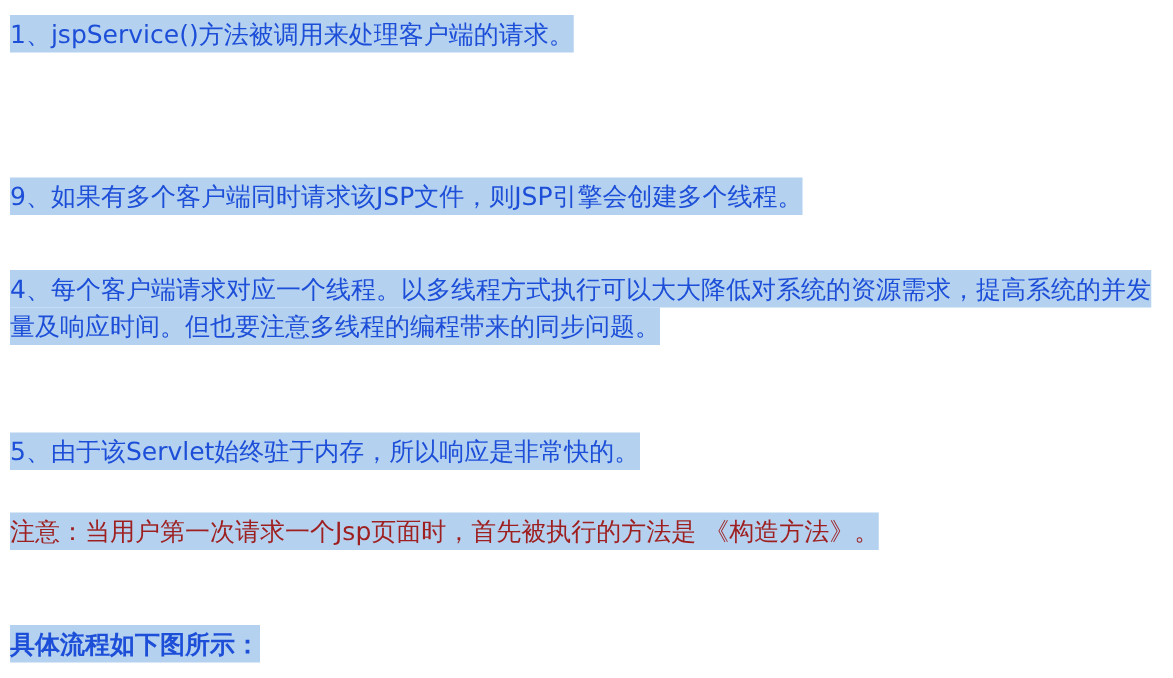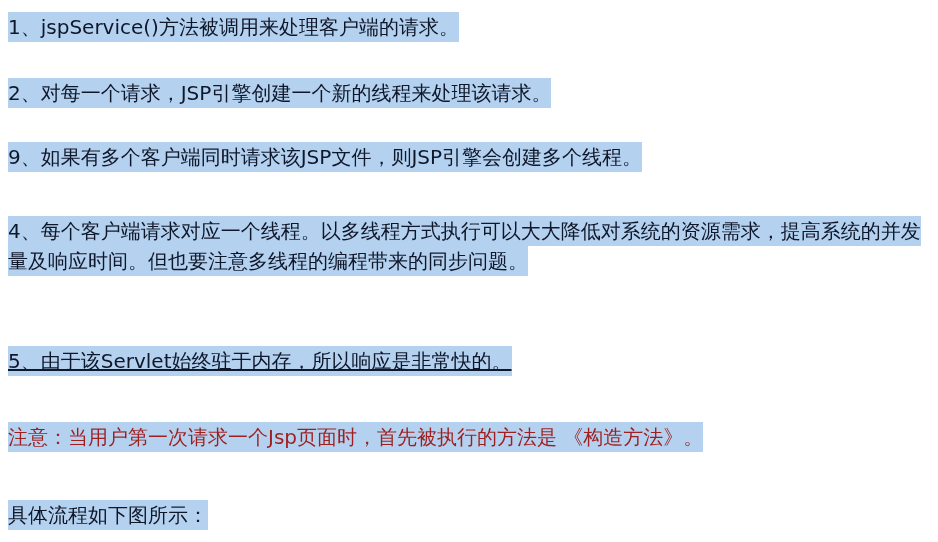--- a/index.html
+++ b/index.html
@@ -20,55 +20,53 @@
     height: 542px;
     background: #ffffff;
     box-sizing: border-box;
     padding: 0;
   }
   .para {
     position: absolute;
     left: 8px;
     font-size: 20px;
     line-height: 30px;
-    color: #0f172a;
+    color: #1d4ed8;
     letter-spacing: 0px;
     white-space: pre-wrap;
     margin: 0;
   }
   .para .hl {
     background-color: #b4d2f0;
     box-decoration-break: clone;
     -webkit-box-decoration-break: clone;
     padding: 3px 0 3px 0;
   }
   .note {
     color: #9e1f1f;
-    margin-top: 12px;
   }
   .strong-line {
-    font-weight: normal;
+    font-weight: bold;
   }
   
   #p1 { top: 12px; }
   #p2 { top: 78px; }
   #p3 { top: 142px; }
   #p4 { top: 216px; width: 926px; }
-  #p5 { top: 346px; text-decoration: underline; }
+  #p5 { top: 346px; }
   #pnote { top: 410px; }
   #pend  { top: 500px; }
 </style>
 </head>
 <body>
 
 <div class="page">
 
   <p class="para" id="p1"><span class="hl">1、jspService()方法被调用来处理客户端的请求。</span></p>
 
-  <p class="para" id="p2"><span class="hl">2、对每一个请求，JSP引擎创建一个新的线程来处理该请求。</span></p>
 
   <p class="para" id="p3"><span class="hl">9、如果有多个客户端同时请求该JSP文件，则JSP引擎会创建多个线程。</span></p>
 
   <p class="para" id="p4"><span class="hl">4、每个客户端请求对应一个线程。以多线程方式执行可以大大降低对系统的资源需求，提高系统的并发量及响应时间。但也要注意多线程的编程带来的同步问题。</span></p>
 
   <p class="para" id="p5"><span class="hl">5、由于该Servlet始终驻于内存，所以响应是非常快的。</span></p>
 
   <p class="para note" id="pnote"><span class="hl">注意：当用户第一次请求一个Jsp页面时，首先被执行的方法是 《构造方法》。</span></p>
 
   <p class="para strong-line" id="pend"><span class="hl">具体流程如下图所示：</span></p>

